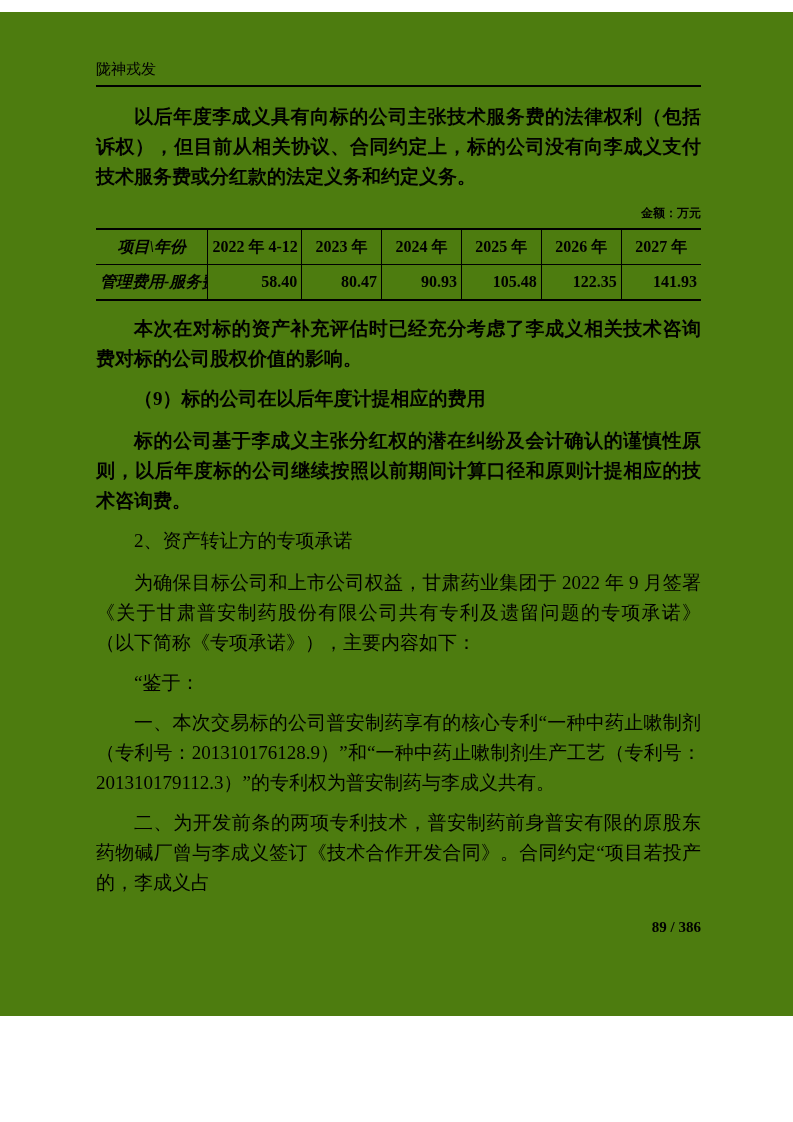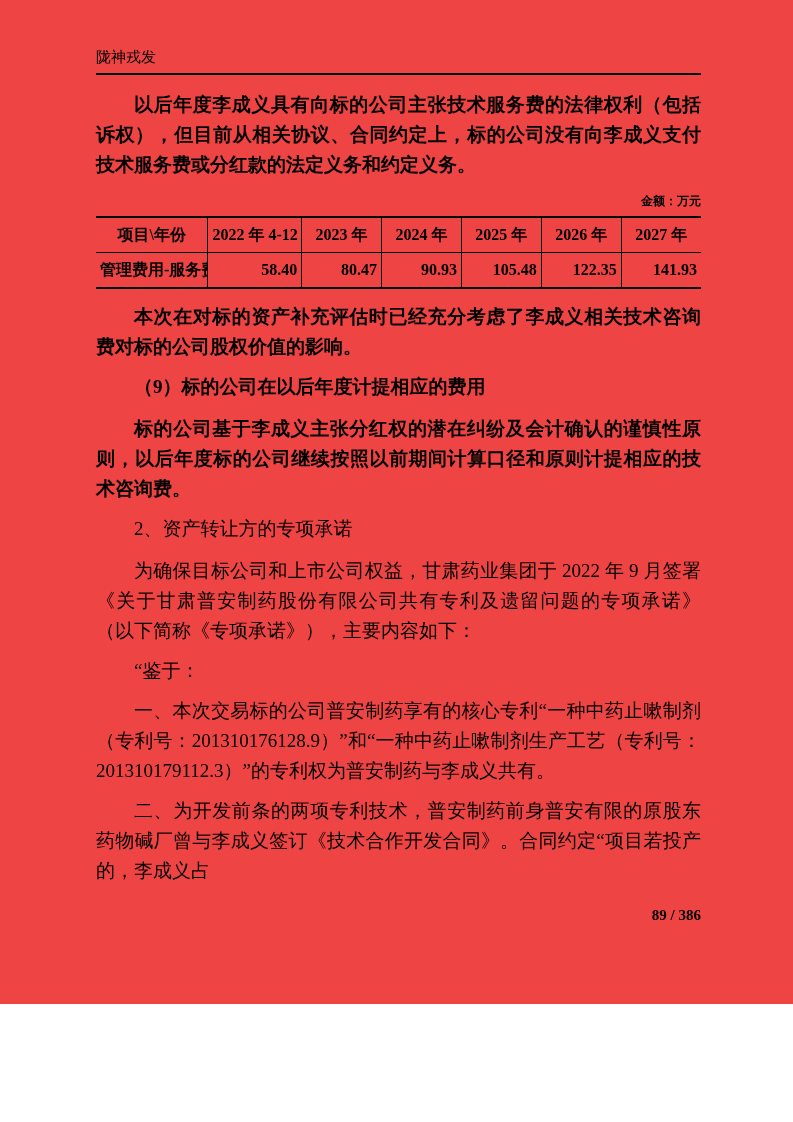--- a/index.html
+++ b/index.html
@@ -4,24 +4,25 @@
 <style>
   html, body {
     margin: 0;
     padding: 0;
     background: #ffffff;
   }
   .page {
     position: relative;
     width: 793px;
     height: 1004px;
-    background: #ef4444;
+    background: #4d7c0f;
     color: #000000;
     font-family: "Liberation Serif", "DejaVu Serif", serif;
     overflow: hidden;
+    margin-top: 12px;
   }
   .header {
     position: absolute;
     top: 47px;
     left: 96px;
     right: 92px;
     display: flex;
     justify-content: space-between;
     align-items: flex-end;
     font-size: 15px;
@@ -73,20 +74,21 @@
   table.forecast td {
     border-left: 1px solid #000000;
     padding: 2px 4px;
     height: 24px;
     white-space: nowrap;
     overflow: hidden;
   }
   table.forecast th:first-child,
   table.forecast td:first-child {
     border-left: none;
+    font-style: italic;
   }
   table.forecast th {
     border-bottom: 1px solid #000000;
     text-align: center;
     font-weight: 700;
   }
   table.forecast td {
     text-align: right;
   }
   table.forecast td:first-child {

